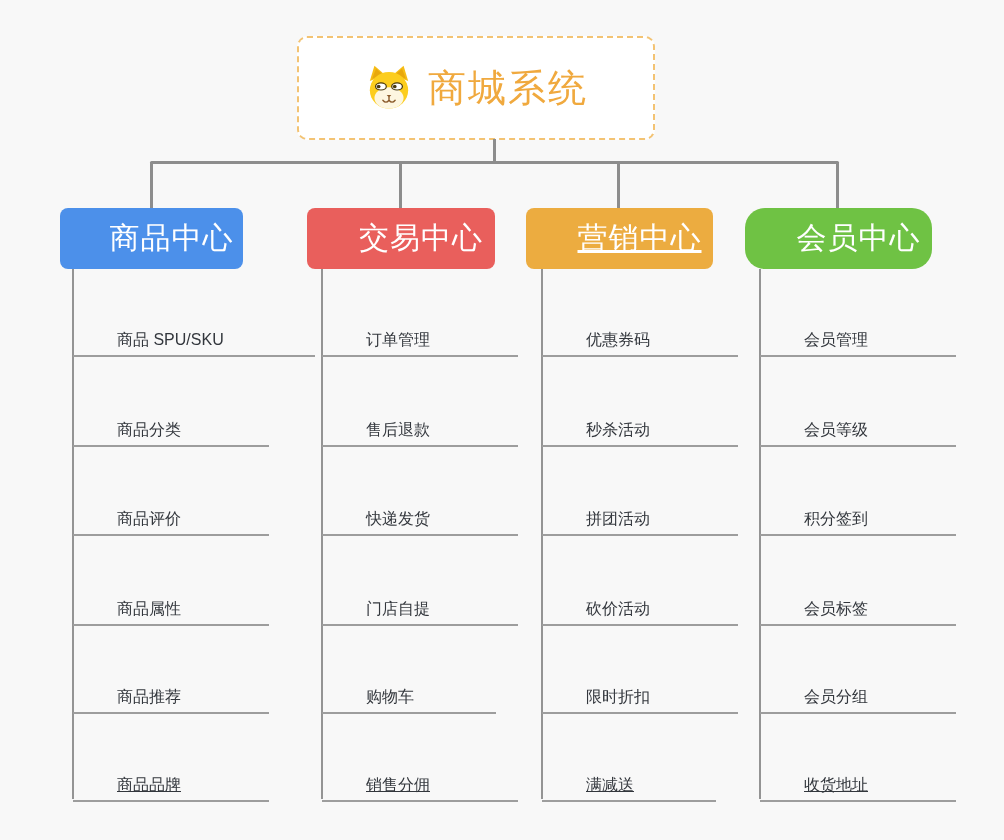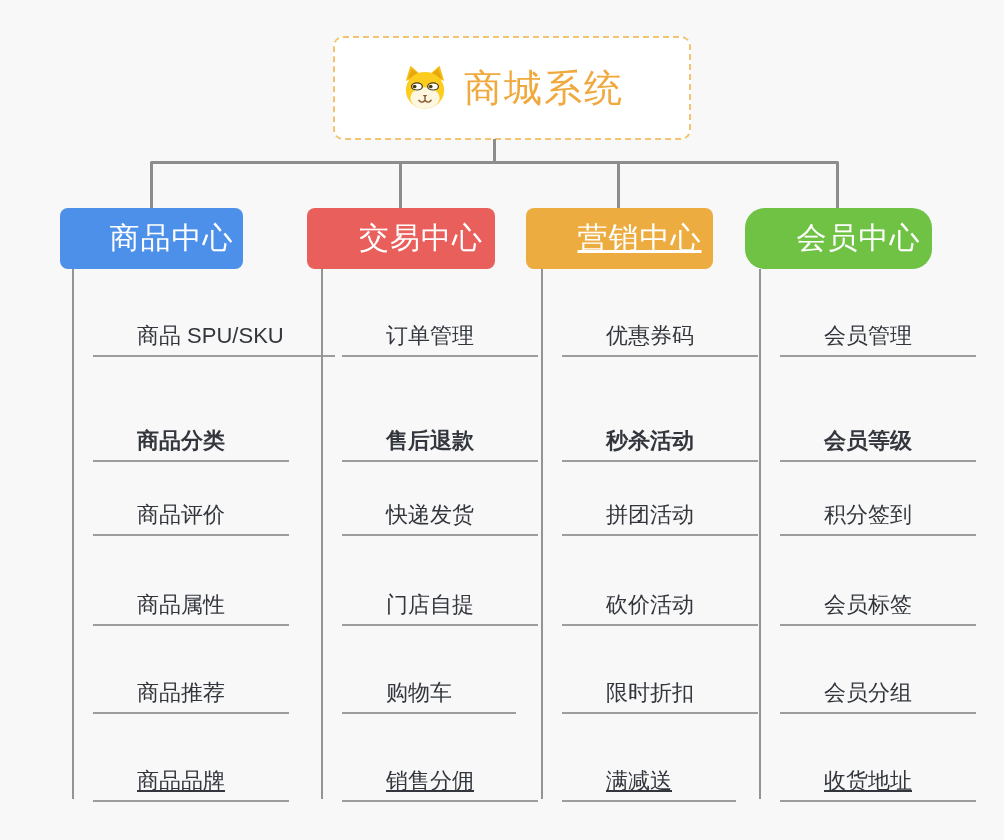--- a/index.html
+++ b/index.html
@@ -9,21 +9,21 @@
   }
   .canvas {
     position:relative;
     width:1004px; height:840px;
     background:#f8f8f8;
     overflow:hidden;
   }
 
   
   .root-node {
-    position:absolute; left:333px; top:36px; width:358px; height:104px;
+    position:absolute; left:297px; top:36px; width:358px; height:104px;
     background:#ffffff;
     border:2px dashed #f3c373;
     border-radius:10px;
     display:flex; align-items:center; justify-content:center;
     gap:14px;
     box-sizing:border-box;
   }
   .root-label {
     font-size:38px; color:#f0a93e; letter-spacing:2px; font-weight:400;
     line-height:1;
@@ -62,27 +62,26 @@
   
   .item {
     position:absolute;
     left:var(--trunk);
     height:40px;
     width:152px;
     border-bottom:2px solid #9d9d9d;
     display:flex; align-items:flex-end;
     padding-left:44px; padding-bottom:4px;
     box-sizing:content-box;
-    font-size:22px; color:#33373d;
+    font-size:16px; color:#33373d;
     white-space:nowrap;
-    margin-left:20px;
   }
   .item.wide   { width:198px; }
   .item.narrow { width:130px; }
-  .r0 { top:311px; } .r1 { top:416px;font-weight:bold; } .r2 { top:490px; }
+  .r0 { top:311px; } .r1 { top:401px; } .r2 { top:490px; }
   .r3 { top:580px; } .r4 { top:668px; } .r5 { top:756px;text-decoration:underline; }
 </style>
 </head>
 <body>
 
 <div class="canvas">
 
   <div class="root-node">
     <svg class="root-icon" viewBox="0 0 64 60" aria-hidden="true">
       <polygon points="13,1 27,13 7,21" fill="#f6bd16"></polygon>

